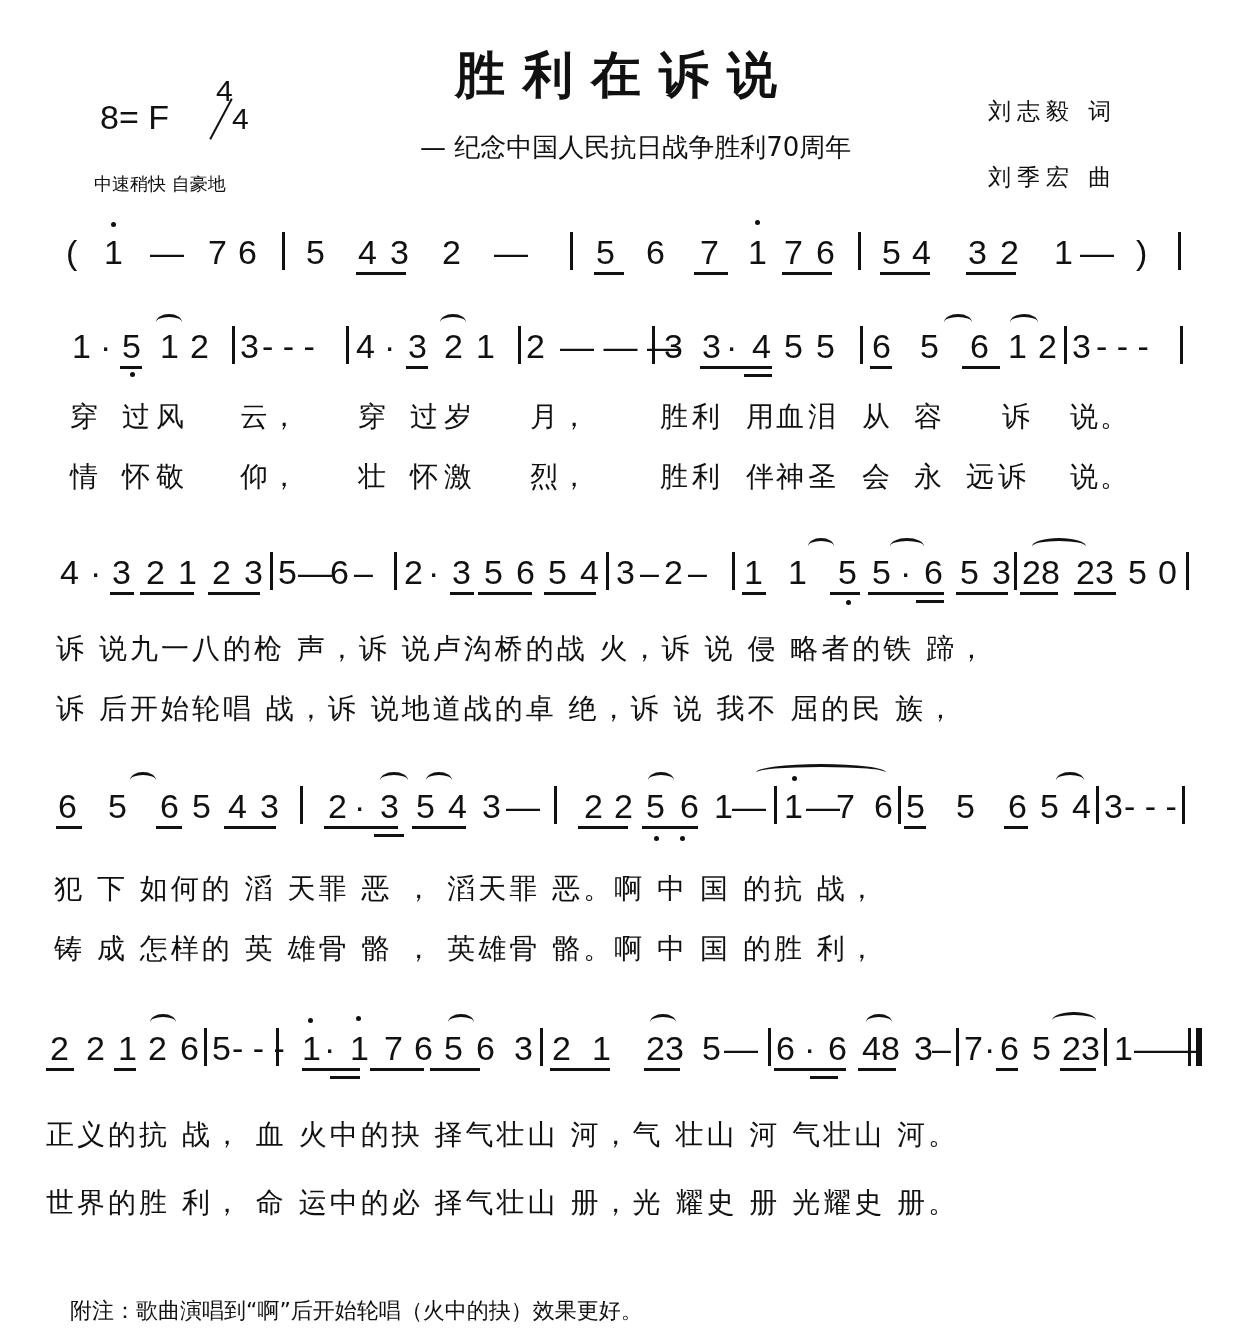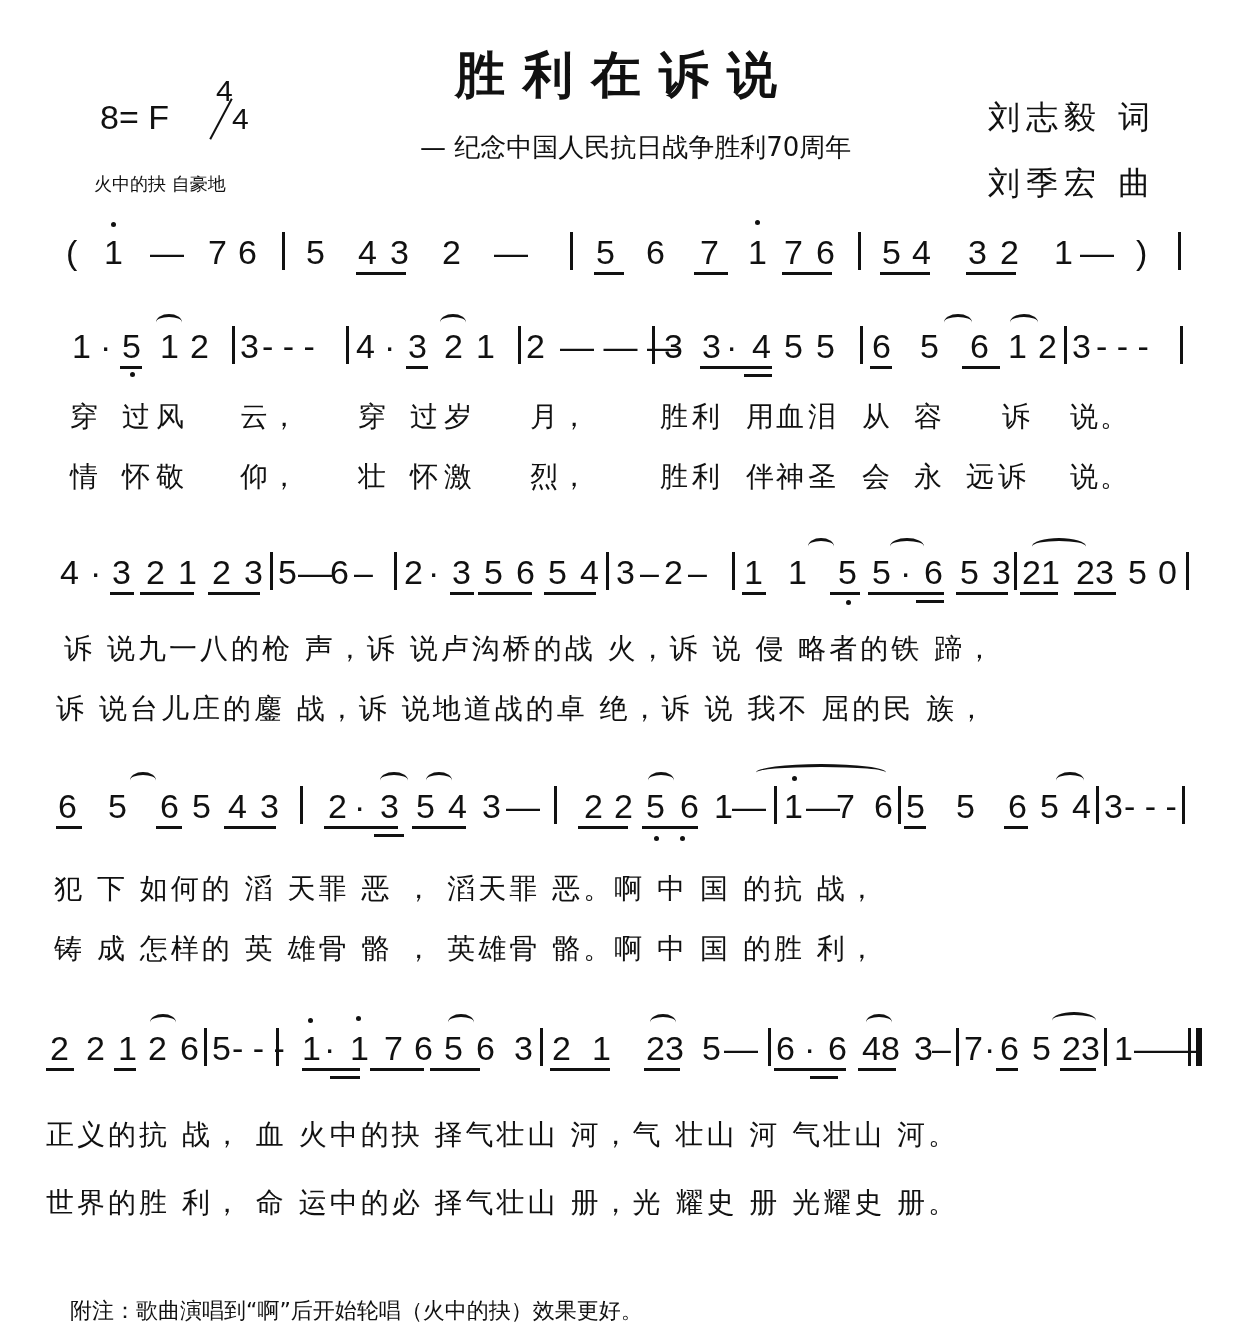--- a/index.html
+++ b/index.html
@@ -8,21 +8,21 @@
   .abs { position:absolute; white-space:nowrap; }
   .title { left:0; width:1250px; top:42px; text-align:center; font-size:50px;
            letter-spacing:18px; font-family:"DejaVu Serif", serif; font-weight:bold; }
   .subtitle { left:420px; top:130px; font-size:26px; }
   .key { left:100px; top:98px; font-size:34px; font-family:"Liberation Sans", sans-serif; }
   .meter { left:214px; top:76px; width:50px; height:60px; font-family:"Liberation Sans", sans-serif; }
   .meter .num { position:absolute; font-size:30px; }
   .meter .slash { position:absolute; left:6px; top:20px; width:2px; height:46px;
                   background:#111; transform:rotate(28deg); }
   .tempo { left:94px; top:172px; font-size:18px; }
-  .credit { font-size:32px; letter-spacing:6px; }
+  .credit { font-size:23px; letter-spacing:6px; }
   .row { position:absolute; left:0; width:1250px; height:60px; }
   .tok { position:absolute; font-family:"Liberation Sans", sans-serif; font-size:34px;
          top:0; line-height:40px; text-align:center; }
   .ul { position:absolute; height:3px; background:#111; }
   .dot-hi { position:absolute; width:5px; height:5px; border-radius:50%; background:#111; }
   .slur { position:absolute; height:14px; border-top:3px solid #111;
           border-radius:50% 50% 0 0; }
   .bar { position:absolute; width:3px; height:38px; background:#111; }
   .dbar { position:absolute; width:6px; height:38px; background:#111; }
   .lyric { position:absolute; font-size:28px; letter-spacing:2px; }
@@ -32,21 +32,21 @@
 <body>
 
 <div class="abs title">胜利在诉说</div>
 <div class="abs key">8= F</div>
 <div class="abs meter">
   <span class="num" style="left:2px;top:-2px">4</span>
   <span class="slash"></span>
   <span class="num" style="left:18px;top:26px">4</span>
 </div>
 <div class="abs subtitle">— 纪念中国人民抗日战争胜利70周年</div>
-<div class="abs tempo">火中的抉 自豪地</div>
+<div class="abs tempo">中速稍快 自豪地</div>
 <div class="abs credit" style="left:988px;top:96px">刘志毅 词</div>
 <div class="abs credit" style="left:988px;top:162px">刘季宏 曲</div>
 
 <div class="row" style="top:232px">
   <span class="tok" style="left:66px">(</span>
   <span class="tok" style="left:104px">1</span>
     <span class="dot-hi" style="left:111px;top:-10px"></span>
   <span class="tok" style="left:150px">—</span>
   <span class="tok" style="left:208px">7</span>
   <span class="tok" style="left:238px">6</span>
@@ -213,31 +213,31 @@
   <span class="tok" style="left:872px">5</span>
   <span class="tok" style="left:900px">·</span>
   <span class="tok" style="left:924px">6</span>
   <span class="ul" style="left:868px;top:40px;width:76px"></span>
   <span class="ul" style="left:916px;top:48px;width:28px"></span>
   <span class="tok" style="left:960px">5</span>
   <span class="tok" style="left:992px">3</span>
   <span class="ul" style="left:956px;top:40px;width:52px"></span>
   <span class="bar" style="left:1014px"></span>
   <span class="slur" style="left:1032px;top:-14px;width:54px"></span>
-  <span class="tok" style="left:1022px">21</span>
+  <span class="tok" style="left:1022px">28</span>
     <span class="ul" style="left:1020px;top:40px;width:38px"></span>
   <span class="tok" style="left:1076px">23</span>
     <span class="ul" style="left:1074px;top:40px;width:42px"></span>
   <span class="tok" style="left:1128px">5</span>
   <span class="tok" style="left:1158px">0</span>
   <span class="bar" style="left:1186px"></span>
 </div>
 
-<div class="lyric" style="left:64px;top:630px;letter-spacing:3px">诉 说九一八的枪 声，诉 说卢沟桥的战 火，诉 说 侵 略者的铁 蹄，</div>
-<div class="lyric" style="left:56px;top:690px;letter-spacing:3px">诉 说台儿庄的鏖 战，诉 说地道战的卓 绝，诉 说 我不 屈的民 族，</div>
+<div class="lyric" style="left:56px;top:630px;letter-spacing:3px">诉 说九一八的枪 声，诉 说卢沟桥的战 火，诉 说 侵 略者的铁 蹄，</div>
+<div class="lyric" style="left:56px;top:690px;letter-spacing:3px">诉 后开始轮唱 战，诉 说地道战的卓 绝，诉 说 我不 屈的民 族，</div>
 
 <div class="row" style="top:786px">
   <span class="tok" style="left:58px">6</span>
     <span class="ul" style="left:56px;top:40px;width:26px"></span>
   <span class="tok" style="left:108px">5</span>
   <span class="slur" style="left:130px;top:-14px;width:26px"></span>
   <span class="tok" style="left:160px">6</span>
     <span class="ul" style="left:156px;top:40px;width:26px"></span>
   <span class="tok" style="left:192px">5</span>
   <span class="tok" style="left:228px">4</span>

